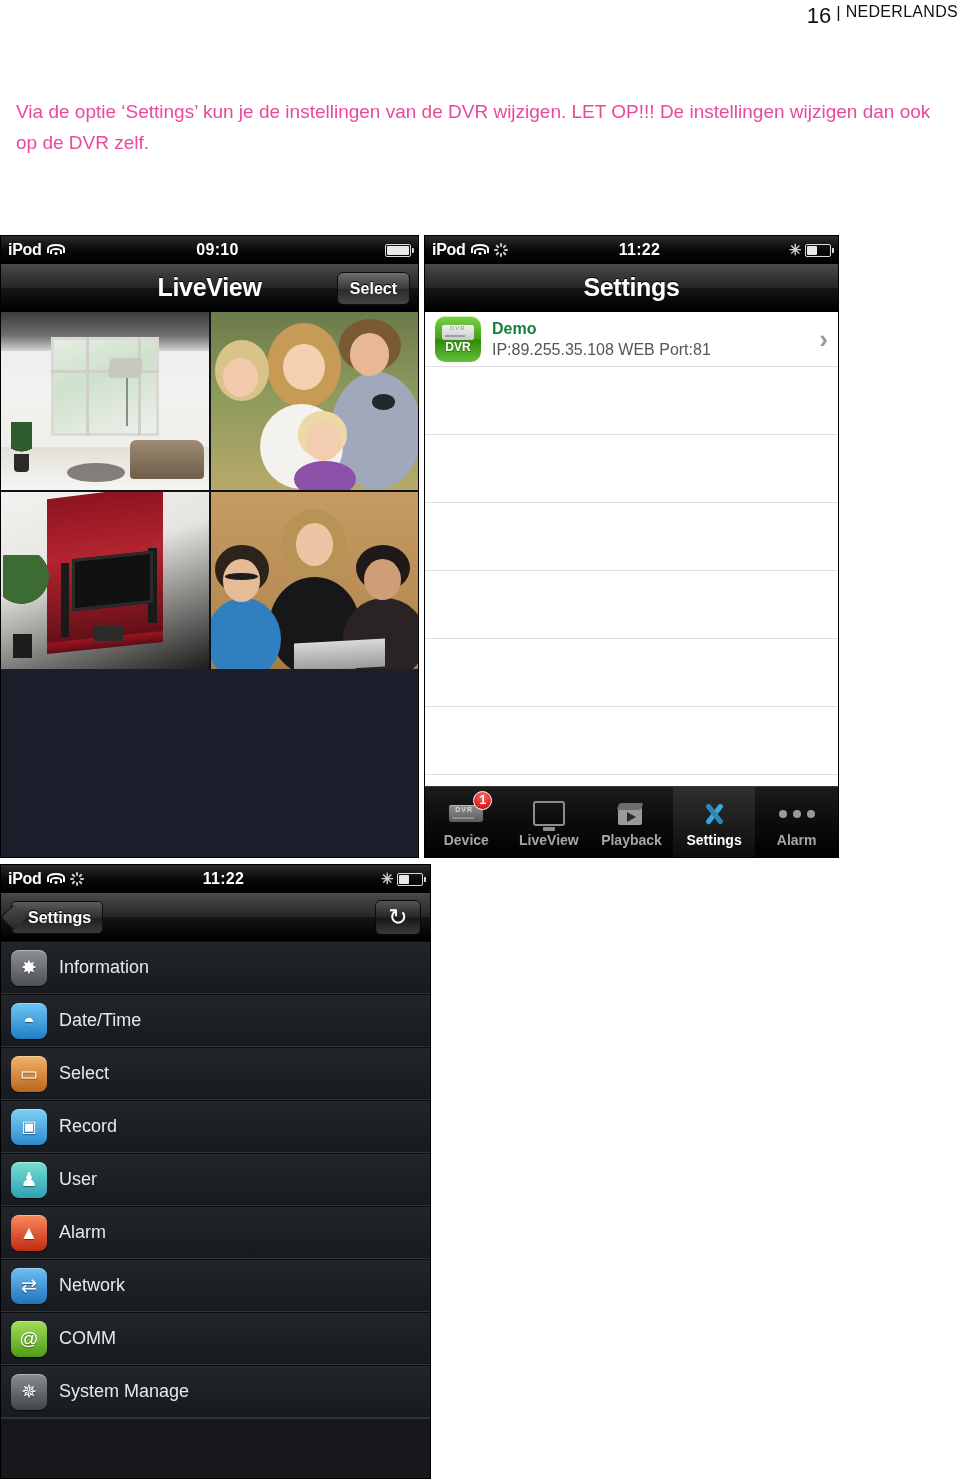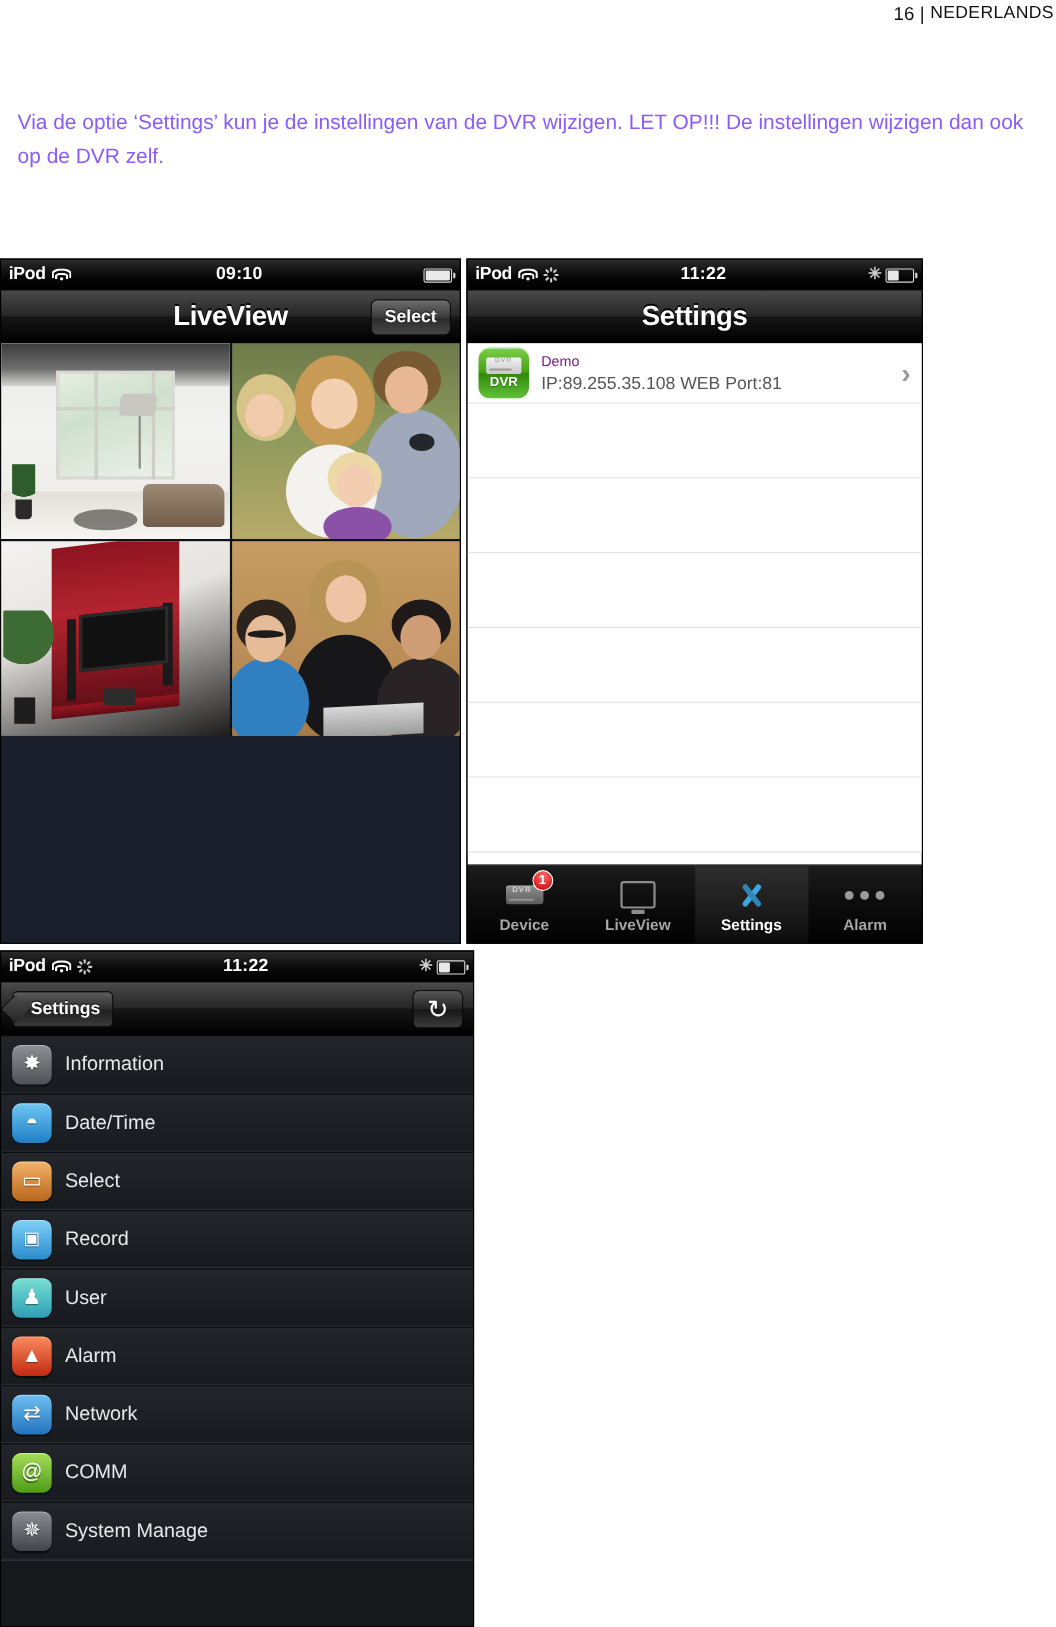--- a/index.html
+++ b/index.html
@@ -9,32 +9,32 @@
     -webkit-font-smoothing:antialiased;
     position:relative;overflow:hidden;
   }
 
   
   .page-header{
     position:absolute;top:0;left:0;width:960px;height:26px;
     display:flex;align-items:flex-start;justify-content:flex-end;
     padding-top:3px;box-sizing:border-box;
   }
-  .page-num{font-size:17px;color:#111;letter-spacing:0px;}
+  .page-num{font-size:22px;color:#111;letter-spacing:0px;}
   .page-sep{font-size:17px;color:#111;margin:0 5px;font-weight:300;}
   .page-lang{font-size:16px;color:#111;letter-spacing:.3px;padding-right:2px;}
 
   
   .doc-body{position:absolute;left:16px;top:96px;width:930px;}
   h1.sect-title{
     margin:0 0 16px 0;font-size:33px;line-height:36px;color:#1267b0;
     font-weight:bold;letter-spacing:-.2px;
   }
   p.sect-para{
-    margin:0;font-size:19px;line-height:31px;color:#8b5cf6;font-weight:normal;
+    margin:0;font-size:19px;line-height:31px;color:#ec4899;font-weight:normal;
   }
 
   
   .shots{position:absolute;left:0;top:235px;width:960px;}
 
   .phone{
     position:absolute;background:#000;overflow:hidden;
     border:1px solid #000;box-sizing:border-box;
   }
   #shot-liveview{left:0;top:0;width:419px;height:623px;}
@@ -280,21 +280,21 @@
     background:linear-gradient(180deg,#7bd04a 0%,#46a312 48%,#2f8a08 52%,#63c03a 100%);
     box-shadow:inset 0 1px 0 rgba(255,255,255,.6);
     display:flex;flex-direction:column;align-items:center;justify-content:center;gap:1px;
   }
   .dvr-tile .unit{width:32px;height:15px;border-radius:2px;
     background:linear-gradient(180deg,#f2f2f2,#c9c9c9);position:relative;}
   .dvr-tile .unit:before{content:"DVR";position:absolute;left:8px;top:0px;font-size:6px;color:#8b8b8b;letter-spacing:1px;}
   .dvr-tile .unit:after{content:"";position:absolute;left:3px;bottom:3px;width:20px;height:2px;background:#9e9e9e;}
   .dvr-tile .txt{color:#fff;font-size:12px;font-weight:bold;line-height:12px;text-shadow:0 1px 1px rgba(0,0,0,.35);}
   .st-txt{margin-left:11px;display:flex;flex-direction:column;gap:2px;}
-  .st-name{font-size:13px;font-weight:normal;color:#701a75;line-height:20px;}
+  .st-name{font-size:16px;font-weight:bold;color:#15803d;line-height:20px;}
   .st-sub{font-size:16px;color:#555;line-height:18px;}
   .chev{margin-left:auto;color:#9a9a9a;font-size:26px;font-weight:bold;line-height:26px;}
 
   
   .ds-body{background:#16181c;height:calc(100% - 28px - 47px);}
   .ds-row{
     height:53px;display:flex;align-items:center;padding:0 10px;
     border-bottom:1px solid #303338;border-top:1px solid #0c0d0f;
     background:linear-gradient(#22252a,#171a1e);box-sizing:border-box;
   }
@@ -483,20 +483,30 @@
           <span class="badge">1</span>
         </span>
         <span>Device</span>
       </div>
       <div class="tab">
         <span class="tab-ico">
             <span class="i-mon gray"></span>
           </span>
         <span>LiveView</span>
       </div>
+      <div class="tab">
+        <span class="tab-ico">
+            <span class="i-play">
+              <b></b>
+              <u></u>
+              <i></i>
+            </span>
+          </span>
+        <span>Playback</span>
+      </div>
       <div class="tab active">
         <span class="tab-ico">
             <span class="i-tools blue">
               <b></b>
               <i></i>
             </span>
           </span>
         <span>Settings</span>
       </div>
       <div class="tab">

